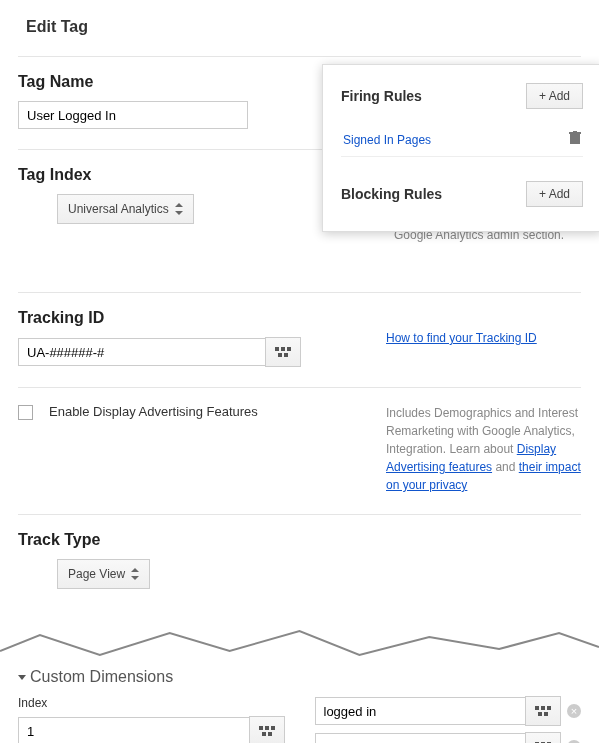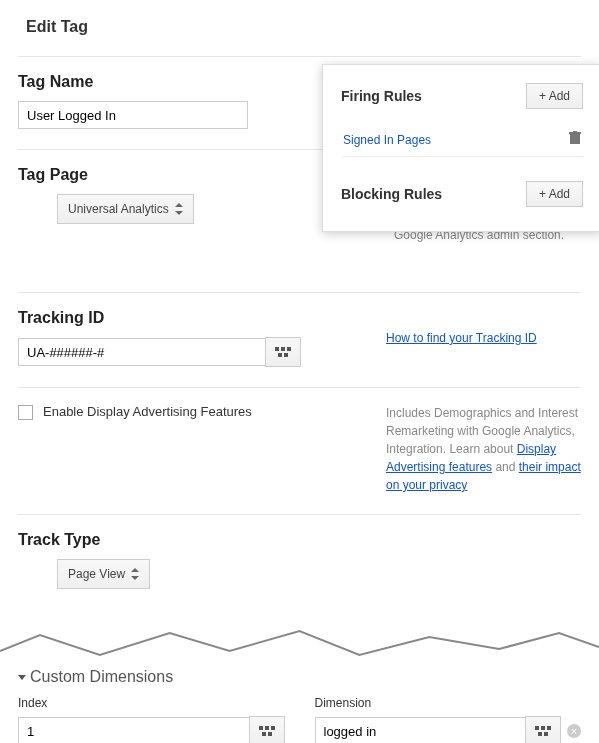--- a/index.html
+++ b/index.html
@@ -105,21 +105,21 @@
   }
   .link {
     color: #1155cc;
     text-decoration: underline;
     cursor: pointer;
     font-size: 12px;
   }
   .checkbox-row {
     display: flex;
     align-items: flex-start;
-    gap: 10px;
+    gap: 16px;
   }
   .checkbox {
     width: 13px;
     height: 13px;
     border: 1px solid #aaa;
     display: inline-block;
     margin-top: 1px;
     cursor: pointer;
   }
   
@@ -243,21 +243,21 @@
 <div class="page">
 
   <h2 class="page-title">Edit Tag</h2>
 
   <div class="section">
     <div class="section-label">Tag Name</div>
     <input class="textfield" type="text" value="User Logged In" style="">
   </div>
 
   <div class="section">
-    <div class="section-label">Tag Page</div>
+    <div class="section-label">Tag Index</div>
     <div class="dropdown">
       <span>Universal Analytics</span>
       <span class="sort-icon"></span>
     </div>
   </div>
 
   <div class="hidden-text">and can now be configured in the Google Analytics admin section.</div>
 
   <div class="section two-col" style="margin-top:48px;">
     <div class="col-left">
@@ -330,21 +330,20 @@
                 <rect x="0" y="0" width="4" height="4" fill="#555"></rect>
                 <rect x="6" y="0" width="4" height="4" fill="#555"></rect>
                 <rect x="12" y="0" width="4" height="4" fill="#555"></rect>
                 <rect x="3" y="6" width="4" height="4" fill="#555"></rect>
                 <rect x="9" y="6" width="4" height="4" fill="#555"></rect>
               </svg>
             </span>
         </div>
       </div>
       <div class="dim-col">
-        <div class="dim-header">Dimension</div>
         <div class="dim-row">
           <input class="dim-input" type="text" value="logged in" style="">
           <span class="brick-btn">
               <svg class="brick-icon" width="16" height="10" viewBox="0 0 16 10">
                 <rect x="0" y="0" width="4" height="4" fill="#555"></rect>
                 <rect x="6" y="0" width="4" height="4" fill="#555"></rect>
                 <rect x="12" y="0" width="4" height="4" fill="#555"></rect>
                 <rect x="3" y="6" width="4" height="4" fill="#555"></rect>
                 <rect x="9" y="6" width="4" height="4" fill="#555"></rect>
               </svg>

